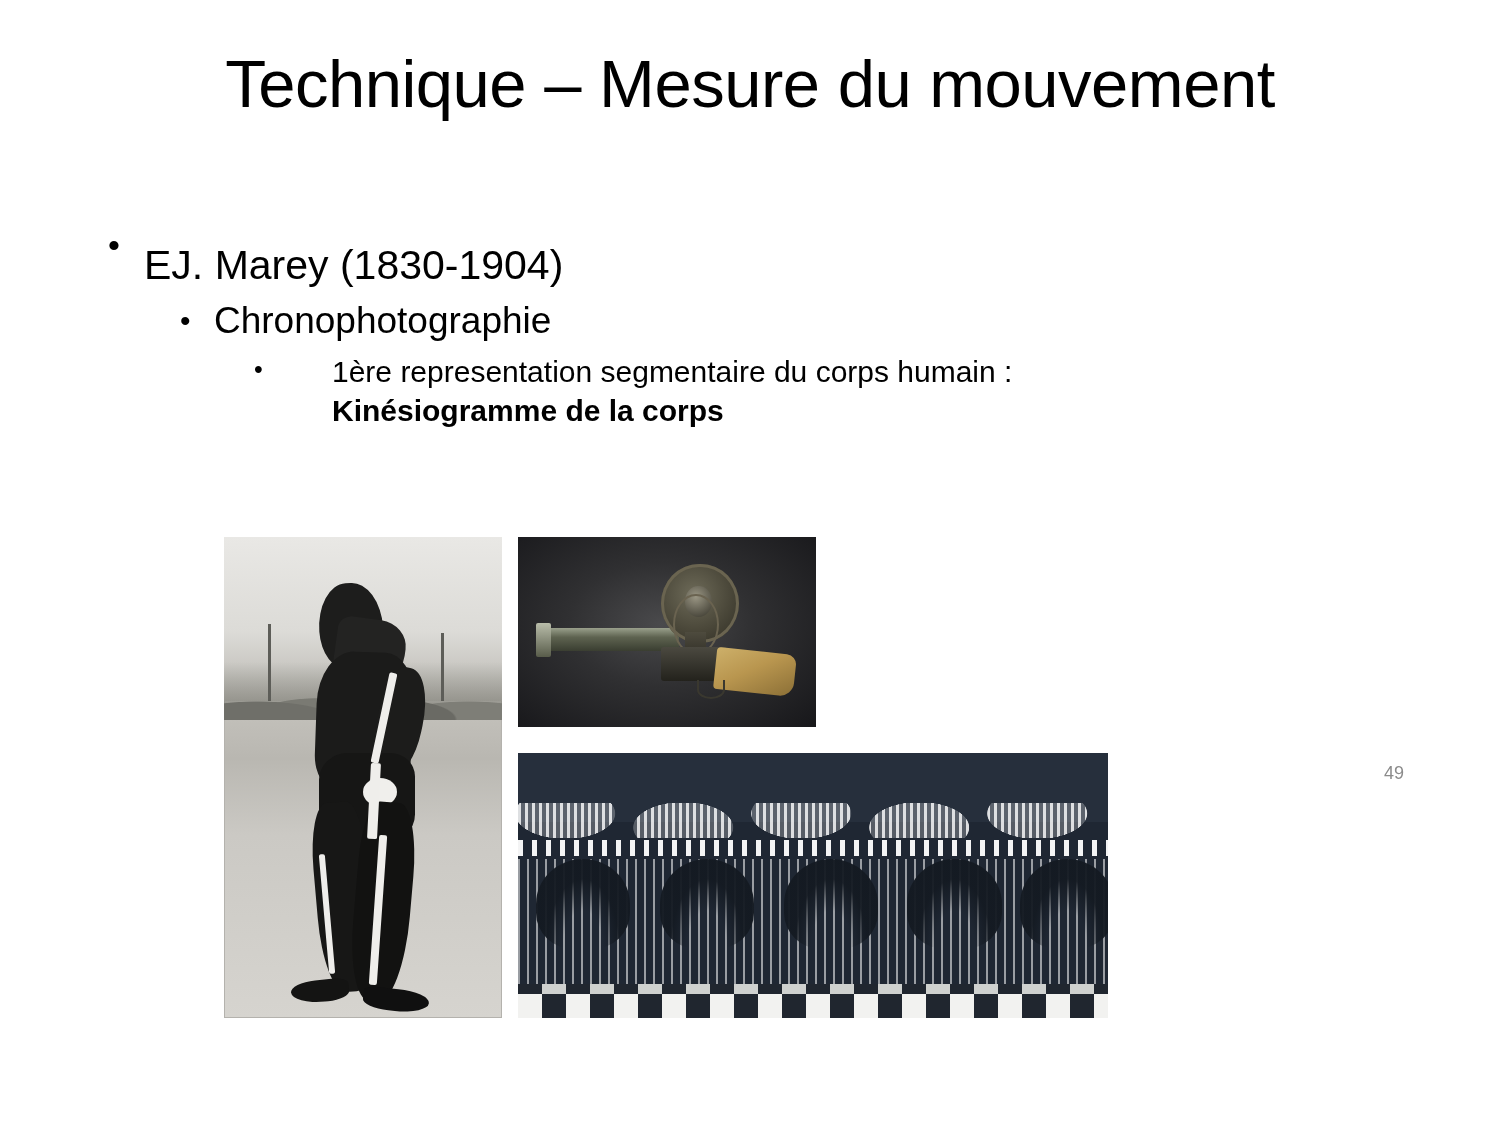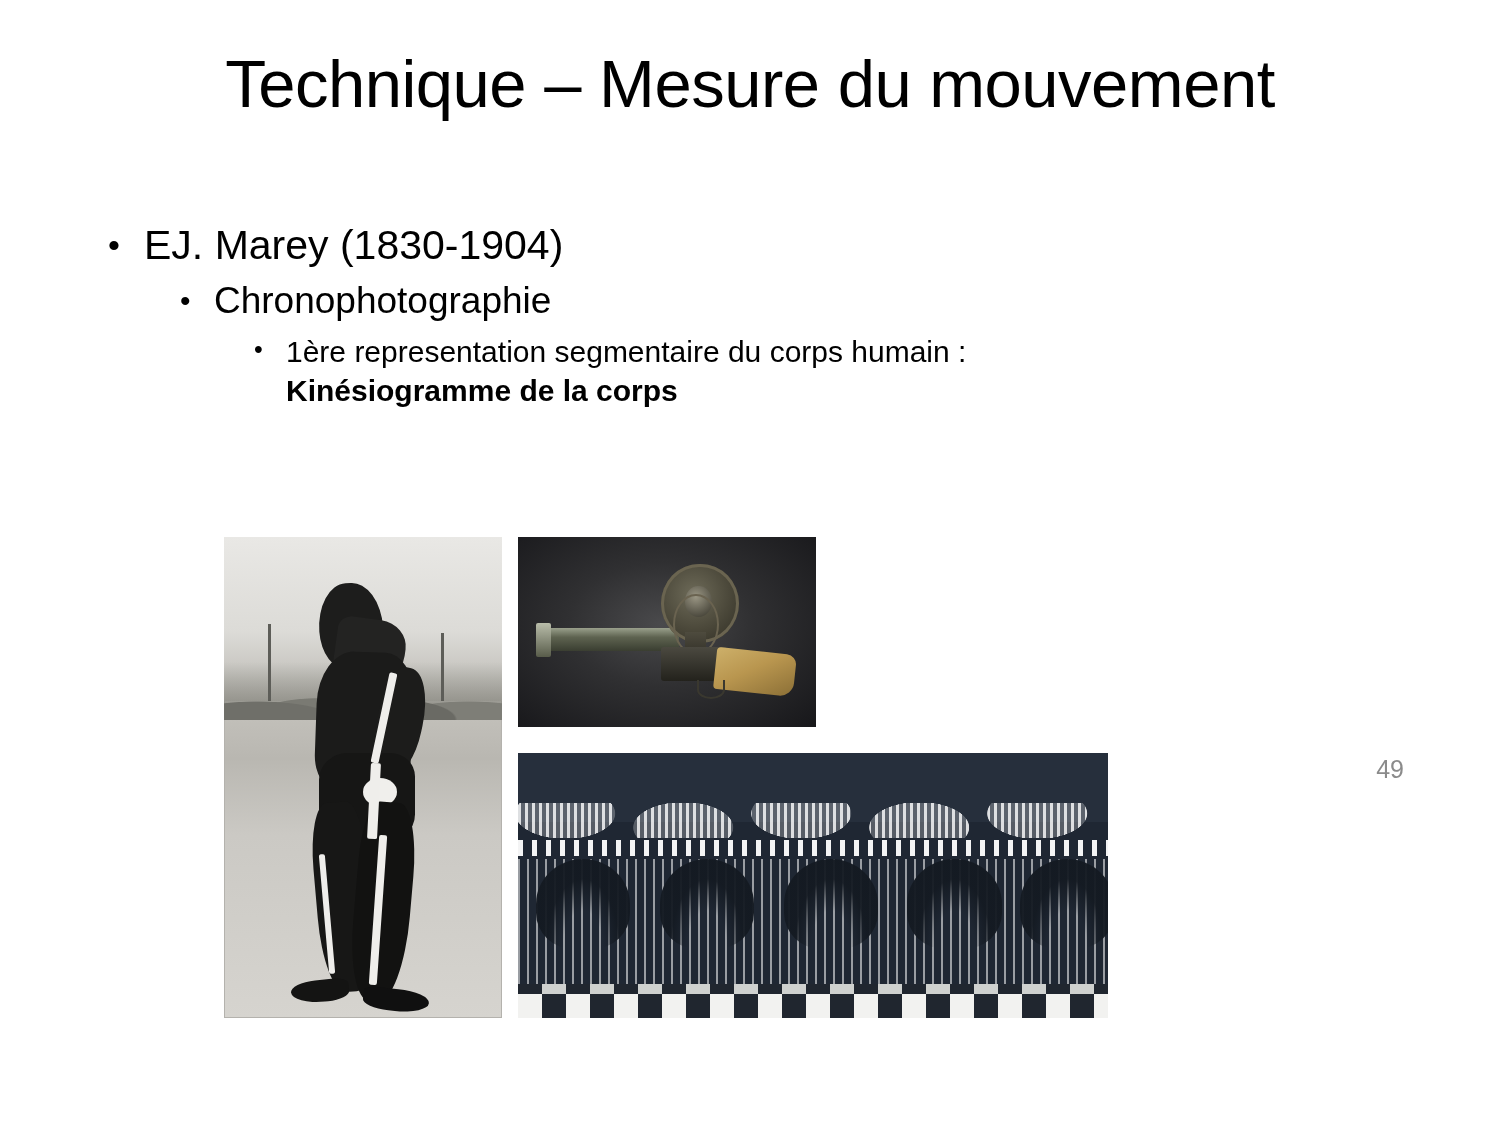--- a/index.html
+++ b/index.html
@@ -61,21 +61,21 @@
   
   .lvl1 {
     margin: 0 0 10px 0;
     font-size: 41px;
   }
   .lvl1 .bullet-mark {
     width: 36px;
     font-size: 34px;
     padding-top: 6px;
   }
-  .lvl1 .bullet-text { line-height: 1.16; }
+  .lvl1 .bullet-text { line-height: 1.16; margin-top: 20px; }
 
   
   .lvl2 {
     margin: 0 0 10px 72px;
     font-size: 37px;
   }
   .lvl2 .bullet-mark {
     width: 34px;
     font-size: 30px;
     padding-top: 6px;
@@ -85,21 +85,21 @@
   
   .lvl3 {
     margin: 0 0 0 146px;
     font-size: 30px;
   }
   .lvl3 .bullet-mark {
     width: 32px;
     font-size: 25px;
     padding-top: 5px;
   }
-  .lvl3 .bullet-text { line-height: 1.30; }
+  .lvl3 .bullet-text { line-height: 1.30; margin-left: 46px; }
   .lvl3 .emph { font-weight: bold; }
 
   
   .img-block { position: absolute; overflow: hidden; }
 
   
   .photo-marey {
     left: 224px;
     top: 537px;
     width: 278px;
@@ -291,21 +291,21 @@
       repeating-linear-gradient(90deg,
         #20262f 0px, #20262f 24px,
         #cfd1cf 24px, #cfd1cf 48px);
   }
 
   
   .page-number {
     position: absolute;
     right: 96px;
     bottom: 30px;
-    font-size: 25px;
+    font-size: 18px;
     color: #8b8b8b;
   }
 </style>
 </head>
 <body>
 
 <div class="slide">
 
   <div class="slide-title">Technique – Mesure du mouvement</div>
 

